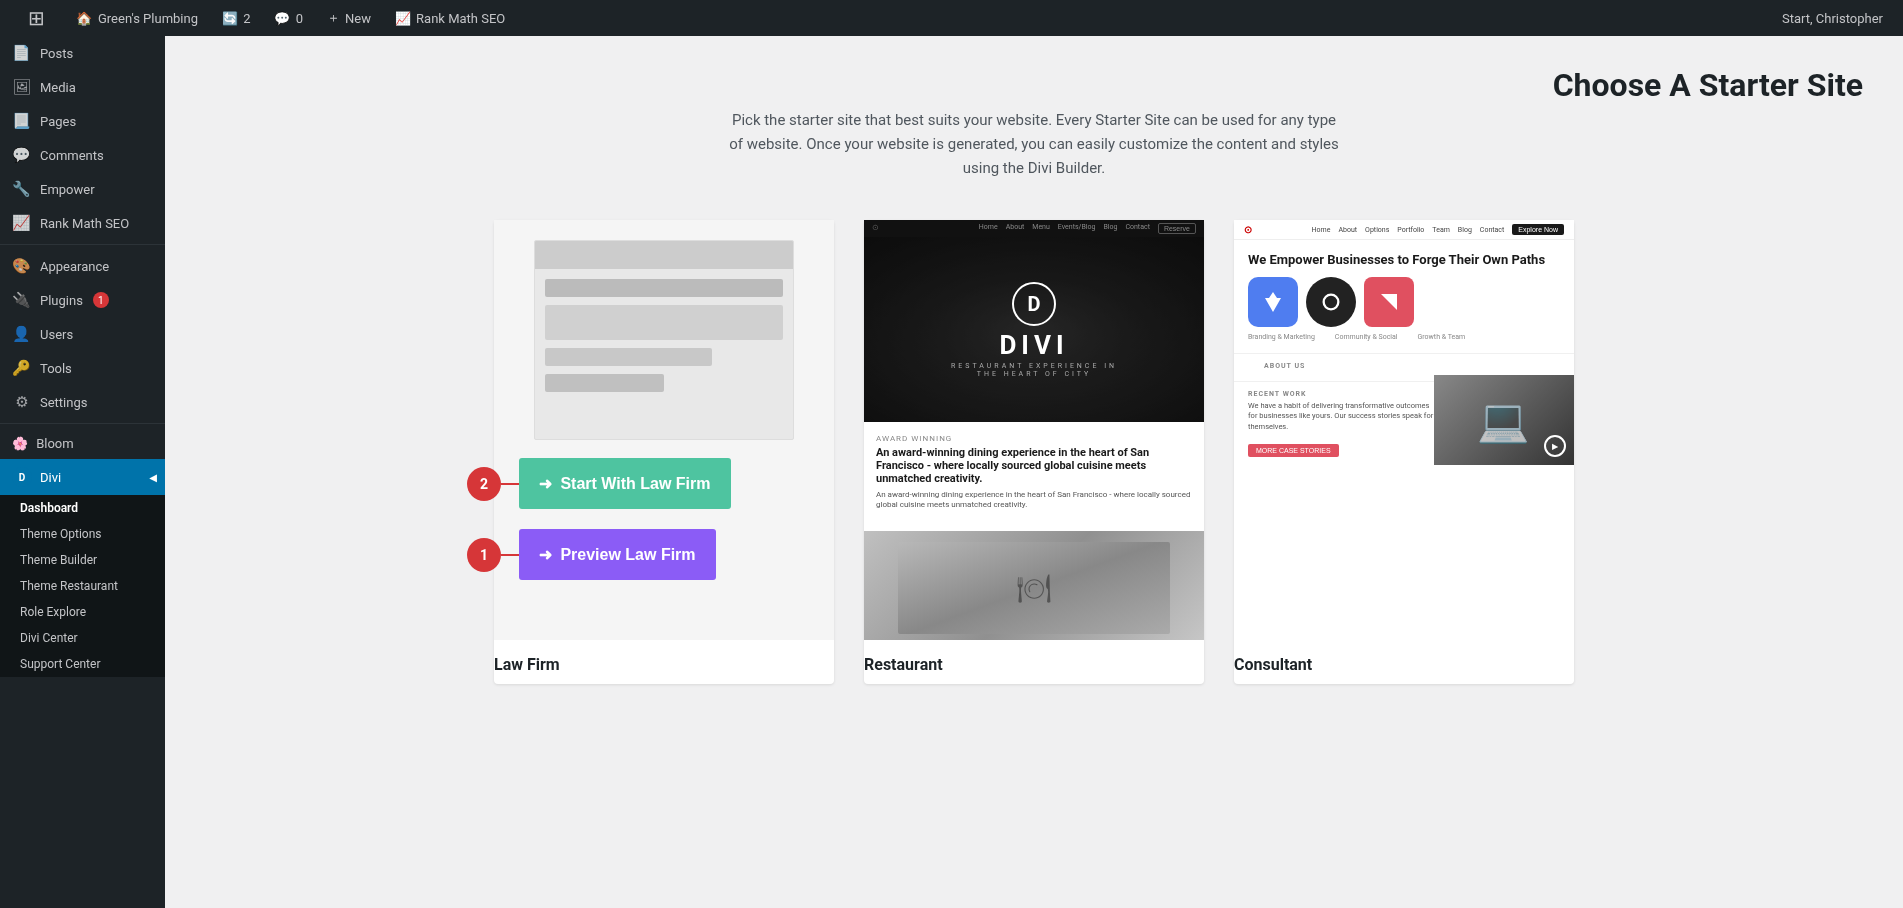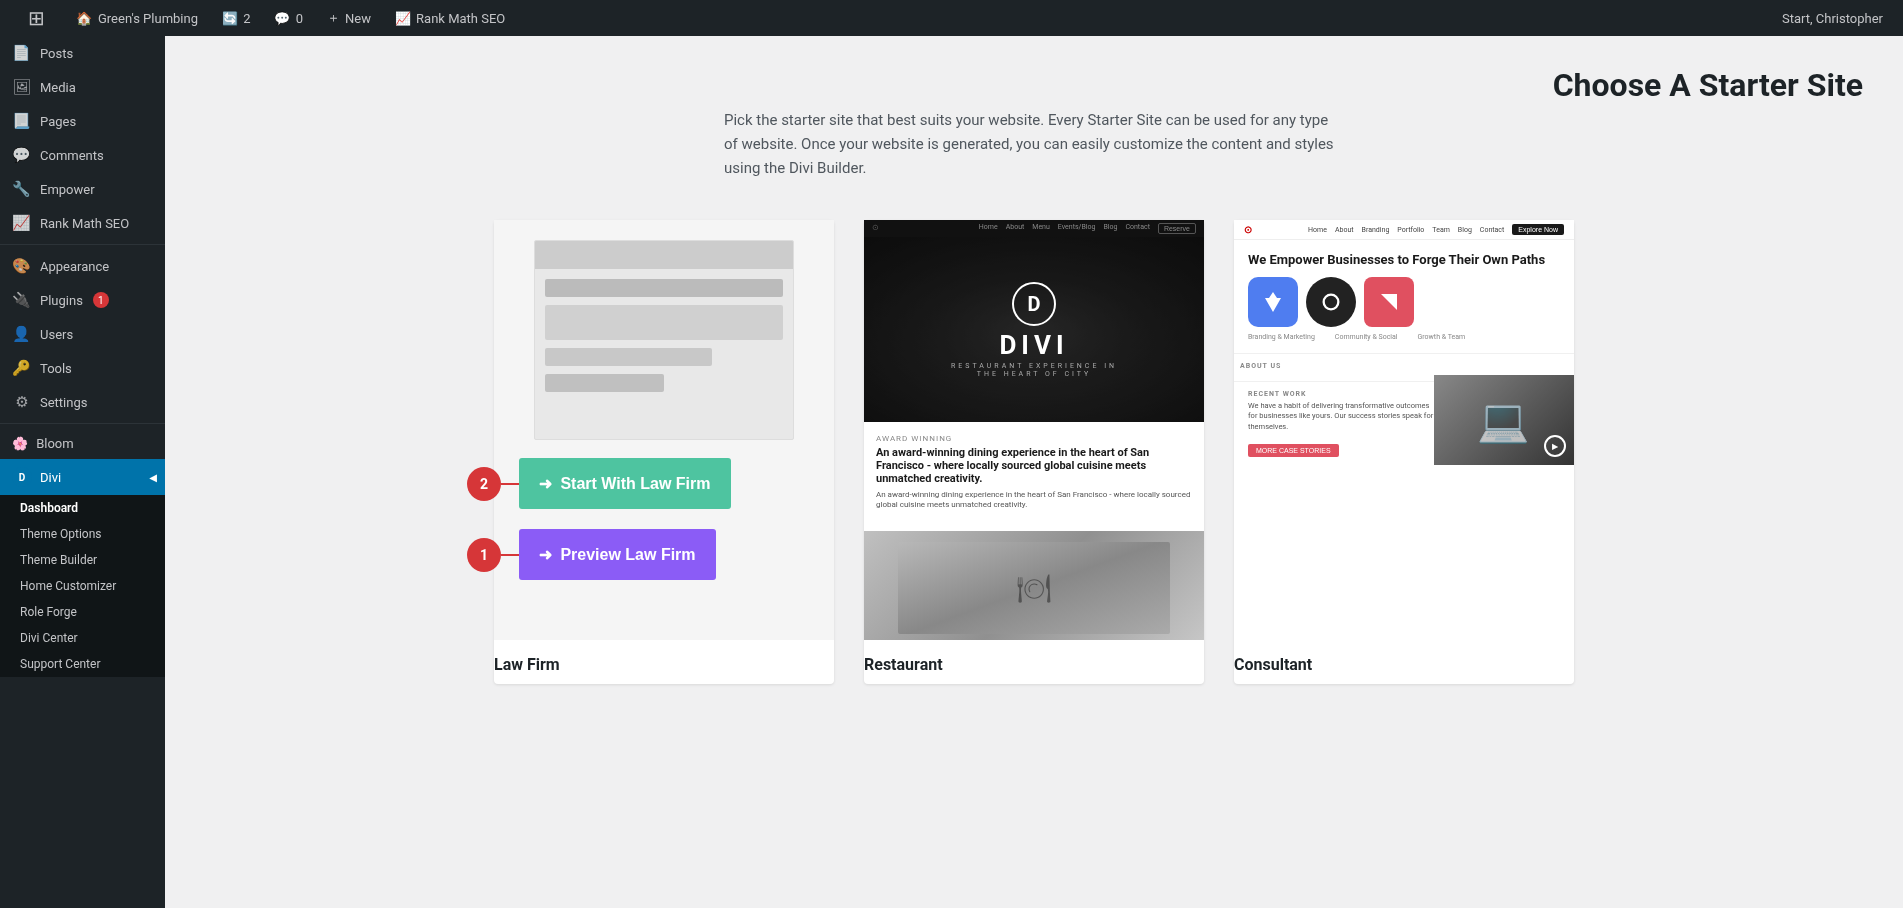--- a/index.html
+++ b/index.html
@@ -74,21 +74,21 @@
       flex: 1; overflow-y: auto; padding: 30px 40px;
       background: #f0f0f1;
     }
 
     
     .page-title {
       font-size: 32px; font-weight: 700; color: #1d2327;
       text-align: right; margin-bottom: 4px;
     }
     .page-description {
-      text-align: left; color: #50575e; font-size: 15px;
+      text-align: center; color: #50575e; font-size: 15px;
       max-width: 620px; margin: 0 auto 40px; line-height: 1.6;
     }
 
     
     .starter-sites-grid {
       display: flex; gap: 30px; justify-content: center; flex-wrap: wrap;
     }
 
     
     .site-card {
@@ -241,24 +241,24 @@
       <div class="divi-menu-item active-sub">
         <span>Dashboard</span>
       </div>
       <div class="divi-menu-item">
         <span>Theme Options</span>
       </div>
       <div class="divi-menu-item">
         <span>Theme Builder</span>
       </div>
       <div class="divi-menu-item">
-        <span>Home Customizer</span>
-      </div>
-      <div class="divi-menu-item">
-        <span>Role Forge</span>
+        <span>Theme Restaurant</span>
+      </div>
+      <div class="divi-menu-item">
+        <span>Role Explore</span>
       </div>
       <div class="divi-menu-item">
         <span>Divi Center</span>
       </div>
       <div class="divi-menu-item">
         <span>Support Center</span>
       </div>
     </div>
   </div>
 
@@ -345,21 +345,21 @@
         <div class="site-card-label">Restaurant</div>
       </div>
 
       <div class="site-card">
         <div class="site-card-preview" style="background:#fff; overflow:hidden; height:420px;">
 
           <div style="background:#fff; padding:4px 10px; display:flex; align-items:center; gap:8px; border-bottom:1px solid #eee; font-size:7px; color:#444;">
             <span style="font-size:10px; font-weight:700; color:#c00; margin-right:auto;">⊙</span>
             <span>Home</span>
             <span>About</span>
-            <span>Branding</span>
+            <span>Options</span>
             <span>Portfolio</span>
             <span>Team</span>
             <span>Blog</span>
             <span>Contact</span>
             <button style="background:#1a1a1a; color:#fff; border:none; padding:2px 6px; font-size:7px; border-radius:2px; cursor:pointer;">Explore Now</button>
           </div>
 
           <div style="padding:12px 14px 8px; border-bottom:1px solid #f0f0f0;">
             <div style="font-size:13px; font-weight:700; color:#1a1a1a; line-height:1.3; margin-bottom:8px;">We Empower Businesses to Forge Their Own Paths</div>
 
@@ -380,21 +380,21 @@
                   </svg>
               </div>
             </div>
             <div style="display:flex; gap:20px; font-size:7px; color:#888; margin-bottom:4px;">
               <span>Branding &amp; Marketing</span>
               <span>Community &amp; Social</span>
               <span>Growth &amp; Team</span>
             </div>
           </div>
 
-          <div style="padding:8px 6px; border-bottom:1px solid #f0f0f0;">
+          <div style="padding:8px 30px; border-bottom:1px solid #f0f0f0;">
             <div style="font-size:7px; font-weight:700; color:#888; text-transform:uppercase; letter-spacing:1px; margin-bottom:3px;">ABOUT US</div>
           </div>
 
           <div style="padding:8px 14px; position:relative;">
             <div style="font-size:7px; font-weight:700; color:#888; text-transform:uppercase; letter-spacing:1px; margin-bottom:3px;">RECENT WORK</div>
             <div style="font-size:7.5px; color:#555; line-height:1.4; margin-bottom:6px; max-width:60%;">We have a habit of delivering transformative outcomes for businesses like yours. Our success stories speak for themselves.</div>
             <button style="background:#e05060; color:#fff; border:none; border-radius:2px; padding:3px 8px; font-size:7px; cursor:pointer;">MORE CASE STORIES</button>
             
             <div style="position:absolute; right:0; bottom:0; width:140px; height:90px; background:linear-gradient(135deg, #888 0%, #555 60%, #333 100%); display:flex; align-items:center; justify-content:center; overflow:hidden;">
               <div style="font-size:42px; color:#ccc; opacity:0.7;">💻</div>

